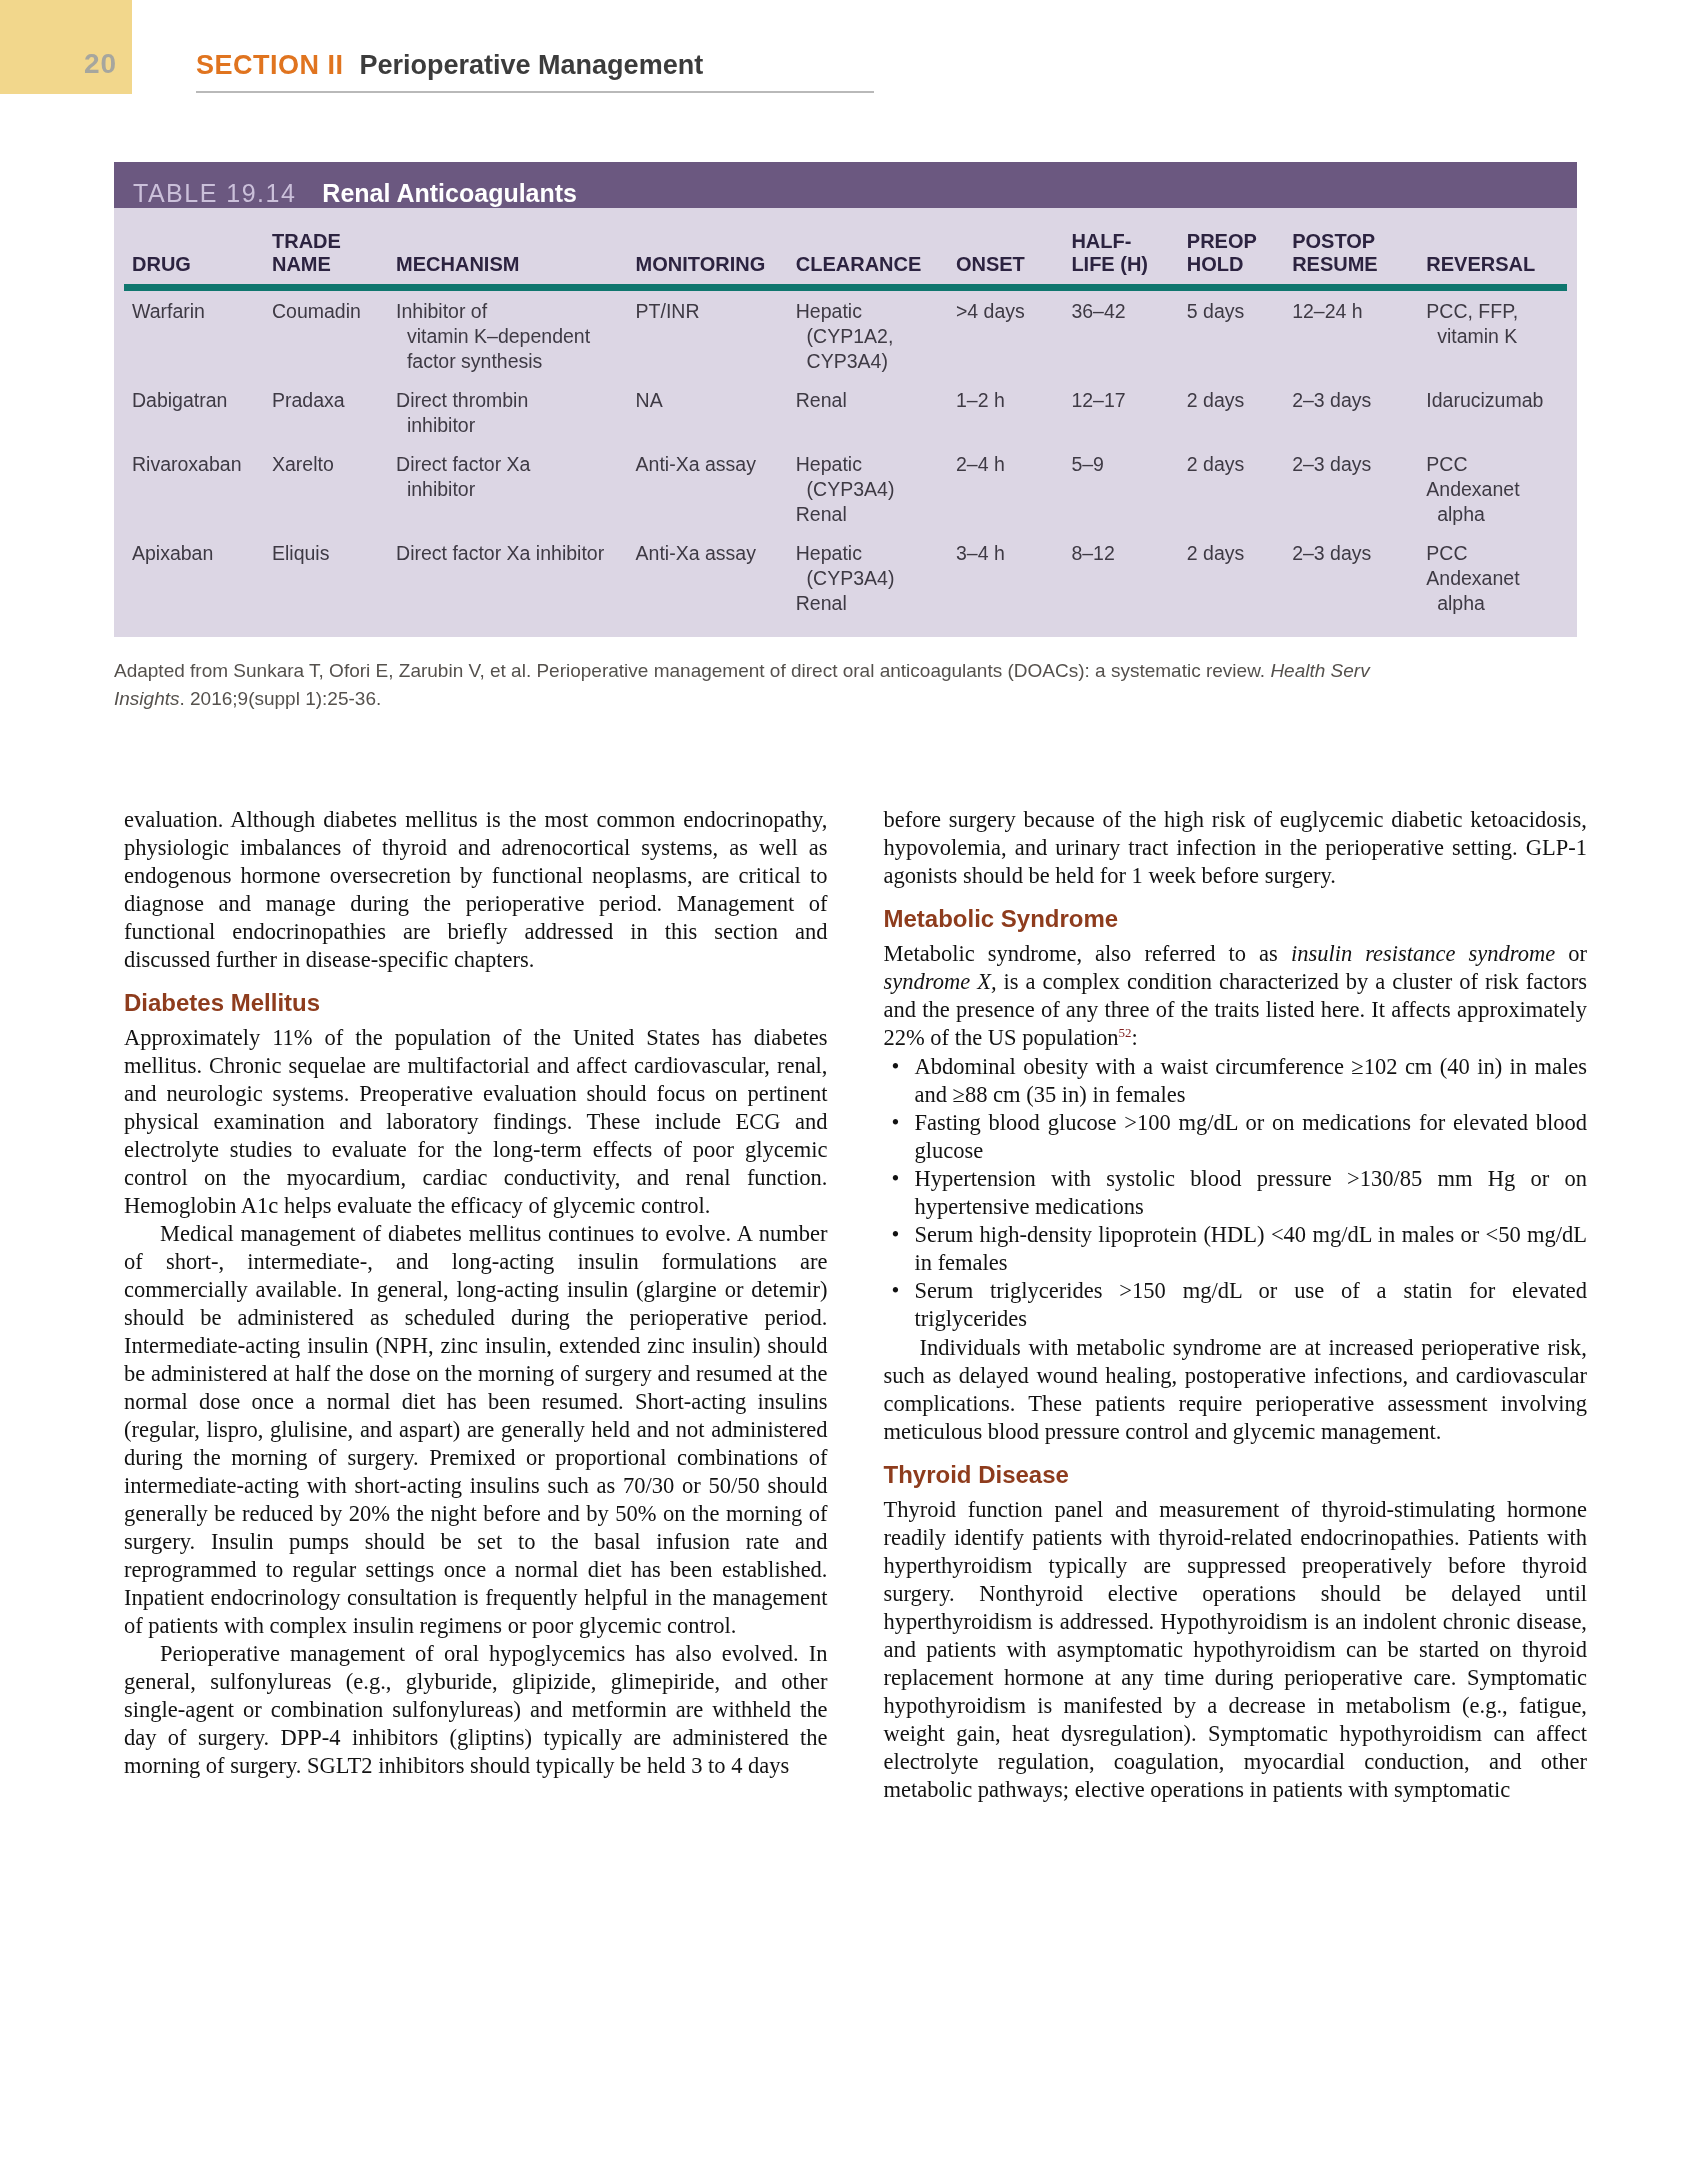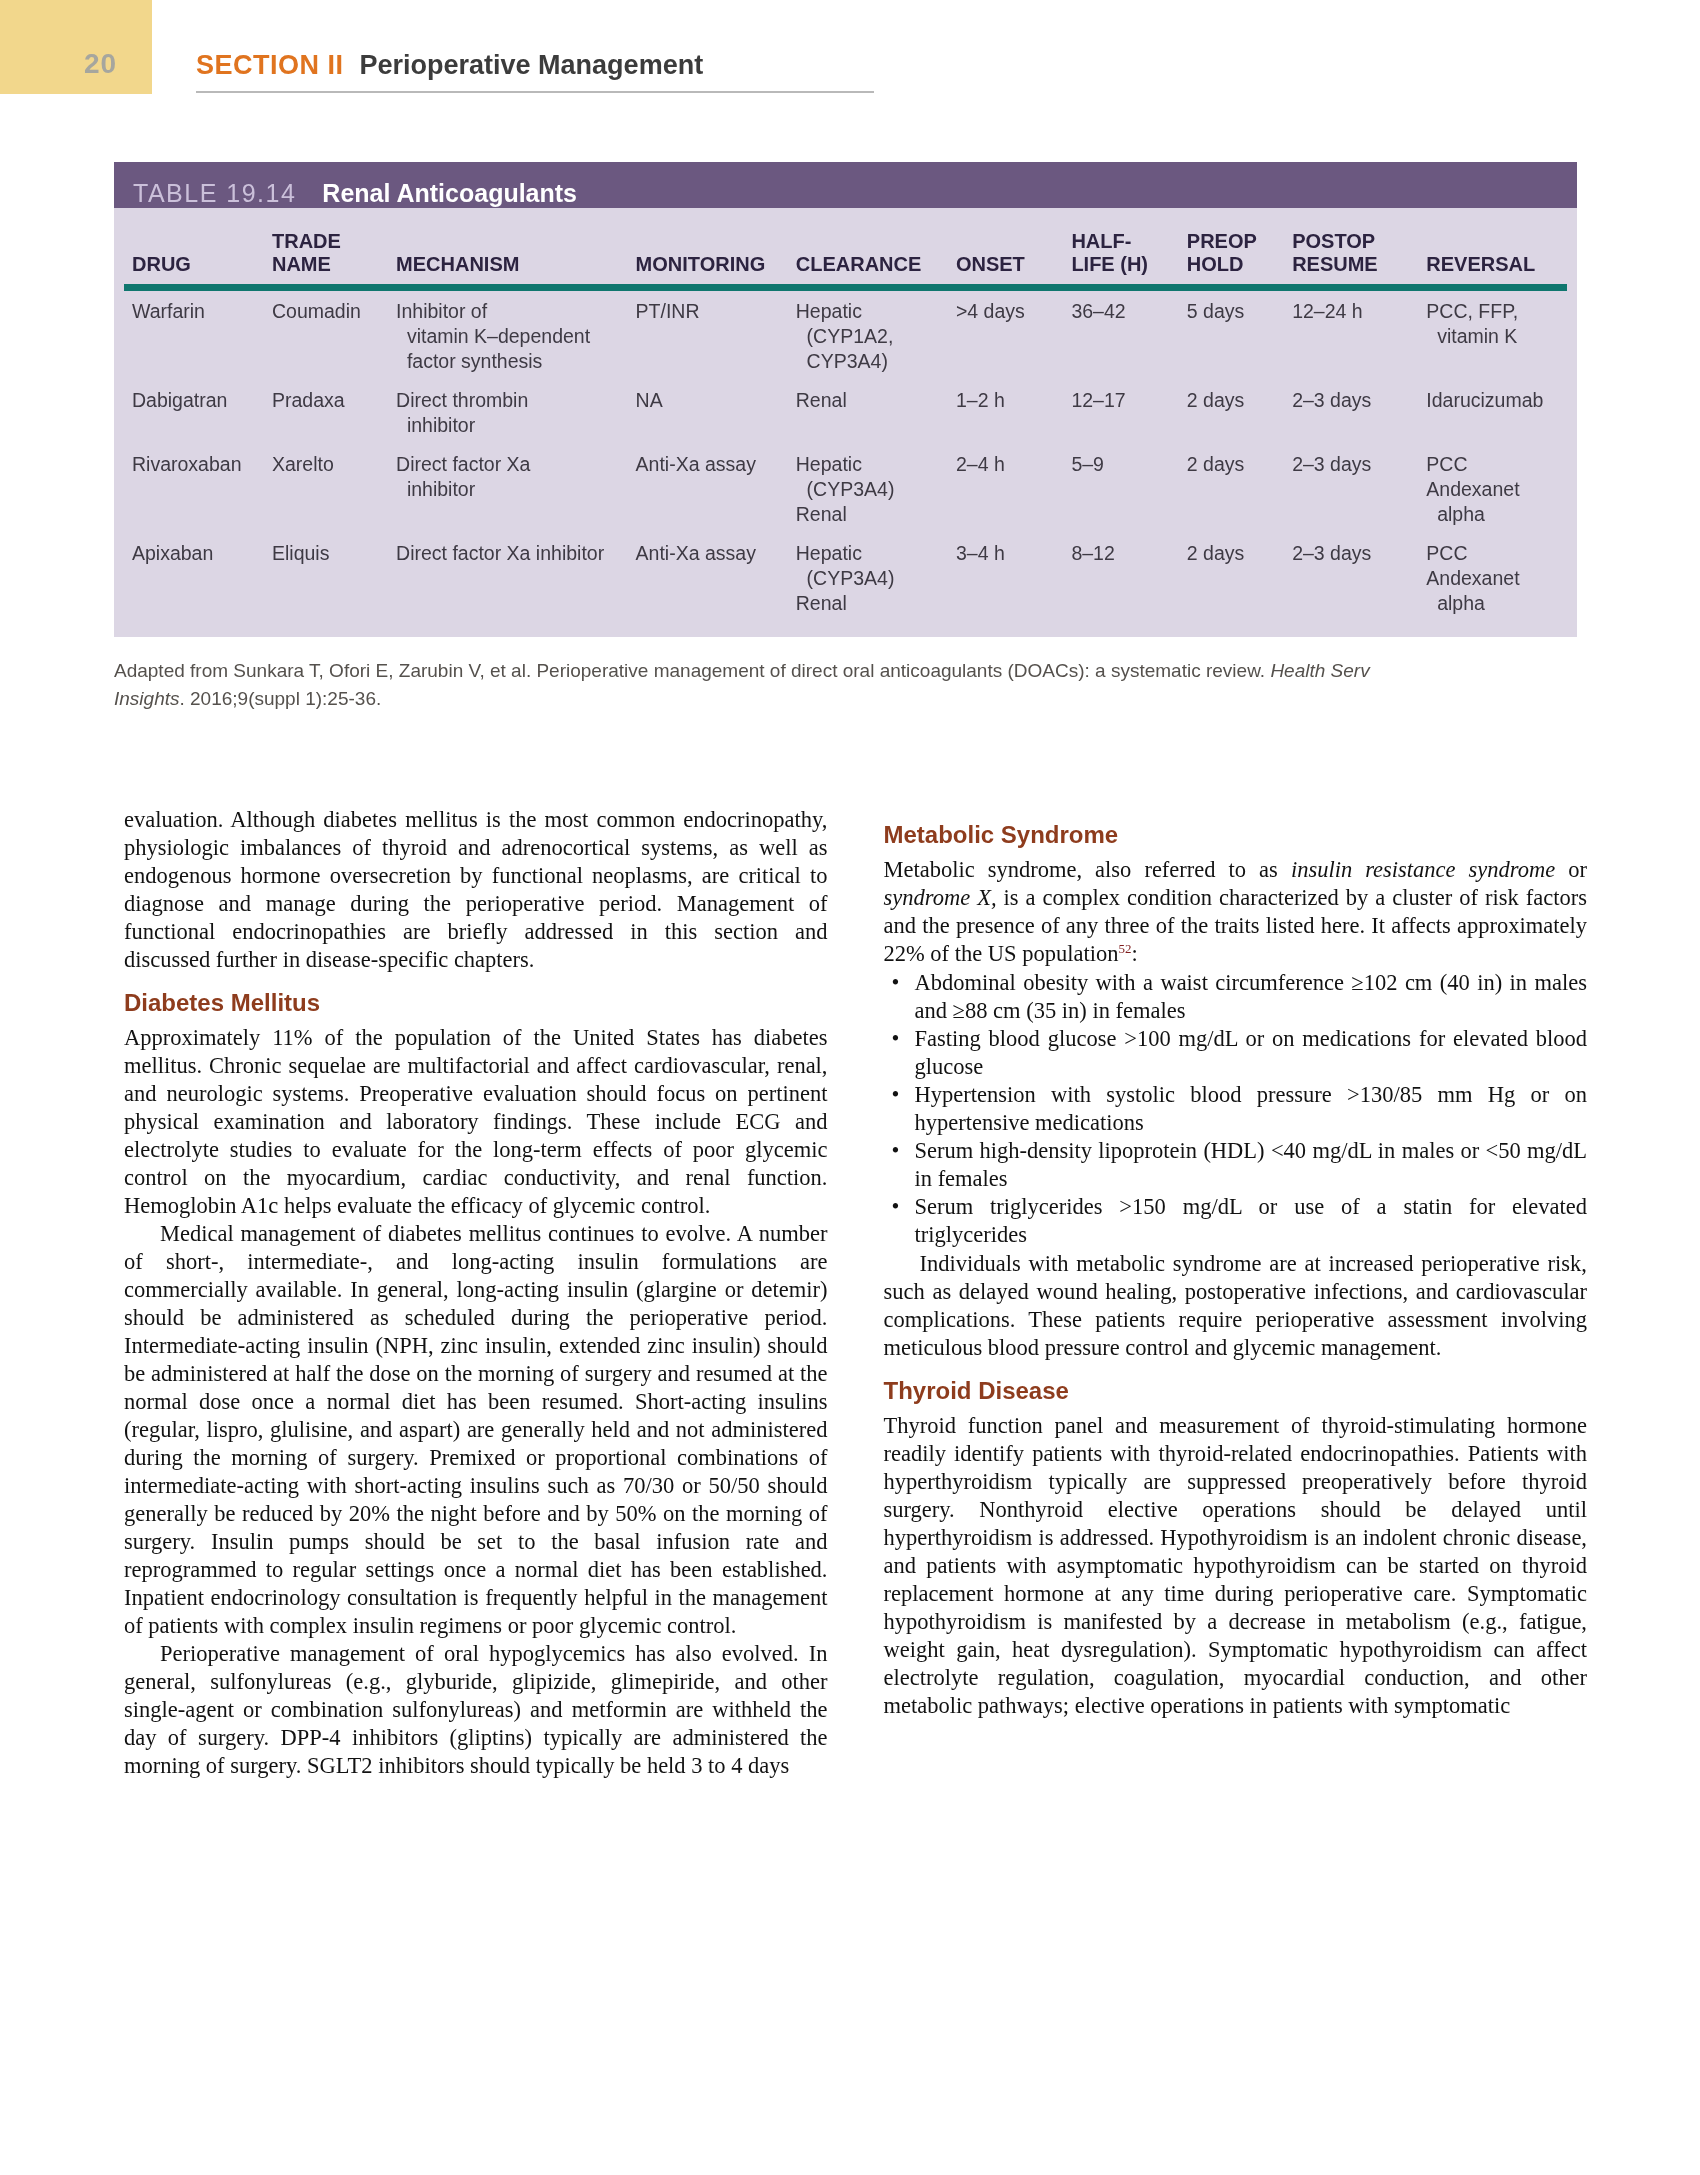--- a/index.html
+++ b/index.html
@@ -4,21 +4,21 @@
 <style>
   * { margin:0; padding:0; box-sizing:border-box; }
   html,body { background:#e9e9e9; }
   .page {
     position:relative; width:1700px; height:2175px; margin:0 auto;
     background:#ffffff; overflow:hidden;
     font-family:"Liberation Serif", serif; color:#151515;
   }
 
   
-  .page-tab { position:absolute; left:0; top:0; width:152px; height:94px; background:#f2d78c; }
+  .page-tab { position:absolute; left:0; top:0; width:132px; height:94px; background:#f2d78c; }
   .page-num {
     position:absolute; left:84px; top:48px;
     font-family:"Liberation Sans", sans-serif; font-weight:bold;
     font-size:28px; color:#a6a69e; letter-spacing:1px;
   }
   .running-head { position:absolute; left:196px; top:50px; width:678px; }
   .section-label {
     font-family:"Liberation Sans", sans-serif; font-weight:bold;
     font-size:27px; color:#e0741f; letter-spacing:0.5px;
   }
@@ -202,20 +202,21 @@
 
   <div class="columns">
     <div class="col" id="col-left">
         <p><span>evaluation. Although diabetes mellitus is the most common endocrinopathy, physiologic imbalances of thyroid and adrenocortical systems, as well as endogenous hormone oversecretion by functional neoplasms, are critical to diagnose and manage during the perioperative period. Management of functional endocrinopathies are briefly addressed in this section and discussed further in disease-specific chapters.</span></p>
         <h3>Diabetes Mellitus</h3>
         <p><span>Approximately 11% of the population of the United States has diabetes mellitus. Chronic sequelae are multifactorial and affect cardiovascular, renal, and neurologic systems. Preoperative evaluation should focus on pertinent physical examination and laboratory findings. These include ECG and electrolyte studies to evaluate for the long-term effects of poor glycemic control on the myocardium, cardiac conductivity, and renal function. Hemoglobin A1c helps evaluate the efficacy of glycemic control.</span></p>
         <p class="indent"><span>Medical management of diabetes mellitus continues to evolve. A number of short-, intermediate-, and long-acting insulin formulations are commercially available. In general, long-acting insulin (glargine or detemir) should be administered as scheduled during the perioperative period. Intermediate-acting insulin (NPH, zinc insulin, extended zinc insulin) should be administered at half the dose on the morning of surgery and resumed at the normal dose once a normal diet has been resumed. Short-acting insulins (regular, lispro, glulisine, and aspart) are generally held and not administered during the morning of surgery. Premixed or proportional combinations of intermediate-acting with short-acting insulins such as 70/30 or 50/50 should generally be reduced by 20% the night before and by 50% on the morning of surgery. Insulin pumps should be set to the basal infusion rate and reprogrammed to regular settings once a normal diet has been established. Inpatient endocrinology consultation is frequently helpful in the management of patients with complex insulin regimens or poor glycemic control.</span></p>
         <p class="indent"><span>Perioperative management of oral hypoglycemics has also evolved. In general, sulfonylureas (e.g., glyburide, glipizide, glimepiride, and other single-agent or combination sulfonylureas) and metformin are withheld the day of surgery. DPP-4 inhibitors (gliptins) typically are administered the morning of surgery. SGLT2 inhibitors should typically be held 3 to 4 days</span></p>
       </div>
     <div class="col" id="col-right">
+        <p><span>before surgery because of the high risk of euglycemic diabetic ketoacidosis, hypovolemia, and urinary tract infection in the perioperative setting. GLP-1 agonists should be held for 1 week before surgery.</span></p>
         <h3>Metabolic Syndrome</h3>
         <p><span>Metabolic syndrome, also referred to as </span><i>insulin resistance syndrome</i><span> or </span><i>syndrome X,</i><span> is a complex condition characterized by a cluster of risk factors and the presence of any three of the traits listed here. It affects approximately 22% of the US population</span><sup class="ref">52</sup><span>:</span></p>
         <ul class="bullets">
           <li>Abdominal obesity with a waist circumference ≥102 cm (40 in) in males and ≥88 cm (35 in) in females</li>
           <li>Fasting blood glucose &gt;100 mg/dL or on medications for elevated blood glucose</li>
           <li>Hypertension with systolic blood pressure &gt;130/85 mm Hg or on hypertensive medications</li>
           <li>Serum high-density lipoprotein (HDL) &lt;40 mg/dL in males or &lt;50 mg/dL in females</li>
           <li>Serum triglycerides &gt;150 mg/dL or use of a statin for elevated triglycerides</li>
         </ul>
         <p class="indent"><span>Individuals with metabolic syndrome are at increased perioperative risk, such as delayed wound healing, postoperative infections, and cardiovascular complications. These patients require perioperative assessment involving meticulous blood pressure control and glycemic management.</span></p>

